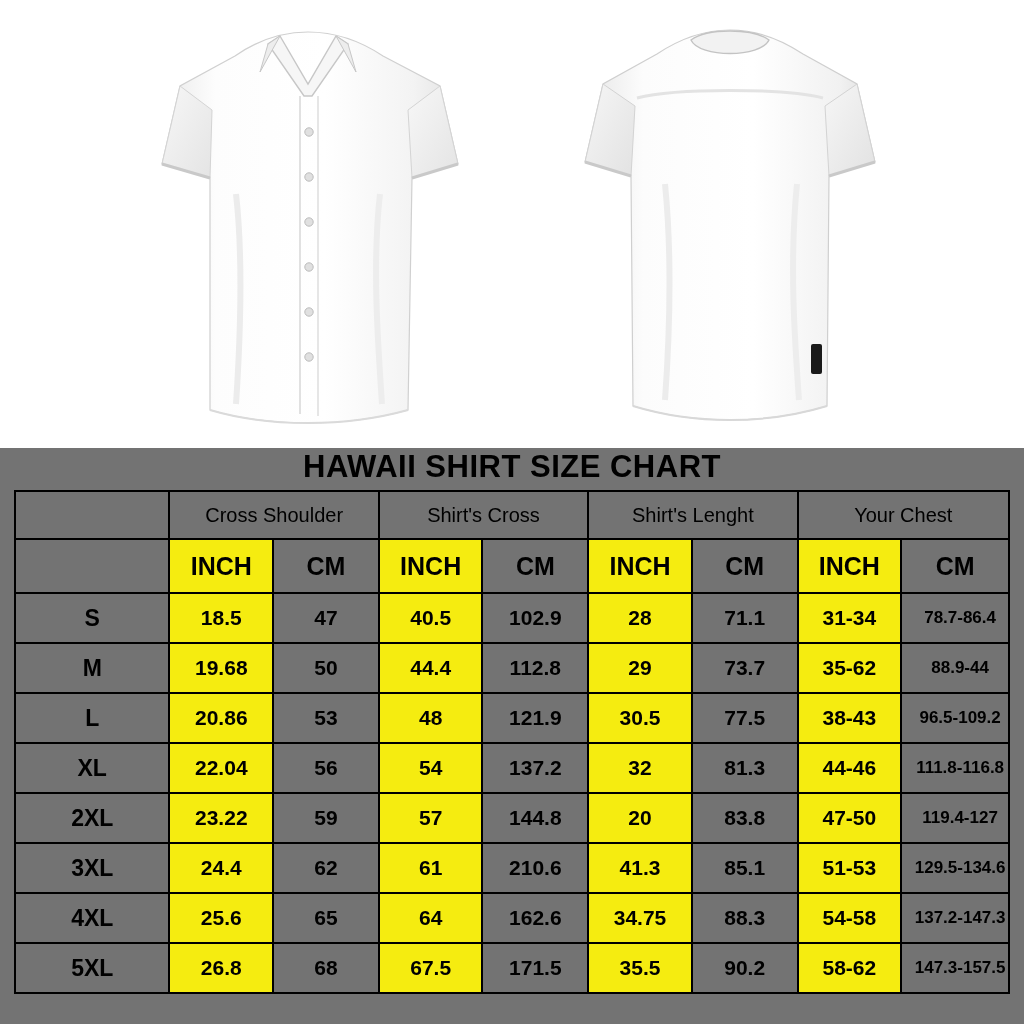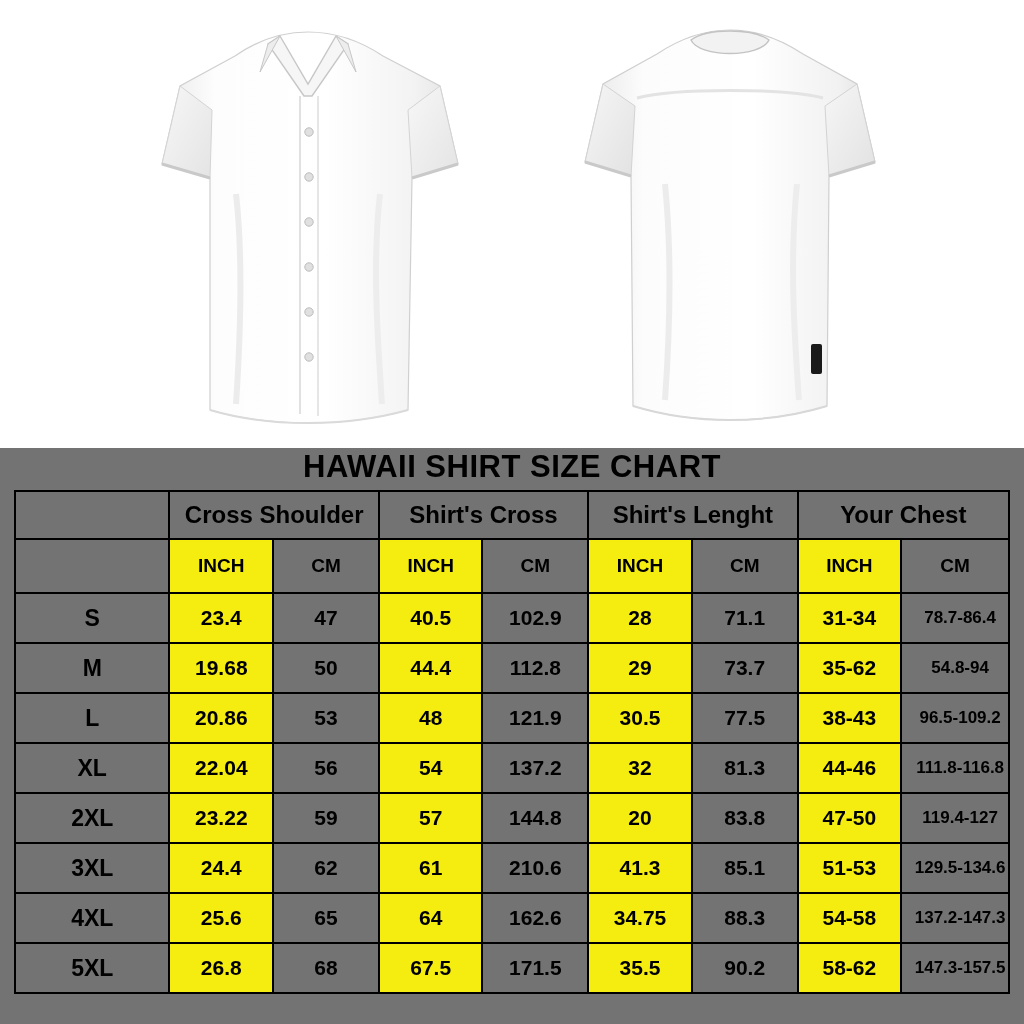--- a/index.html
+++ b/index.html
@@ -71,26 +71,26 @@
   }
   
   col.c-size { width: 152px; }
   col.c-in   { width: 102px; }
   col.c-cm   { width: 104px; }
   col.c-in-l { width: 102px; }
   col.c-cm-l { width: 106px; }
 
   .grp-head {
     height: 48px;
-    font-size: 24px;
-    font-weight: bold;
+    font-size: 20px;
+    font-weight: normal;
   }
   .unit-head {
     height: 54px;
-    font-size: 19px;
+    font-size: 25px;
     font-weight: bold;
   }
   .hl { background: #f5ec10; }
   .size-cell {
     height: 50px;
     font-size: 23px;
     font-weight: bold;
   }
   .val {
     height: 50px;
@@ -226,40 +226,40 @@
           <th class="unit-head hl">INCH</th>
           <th class="unit-head">CM</th>
           <th class="unit-head hl">INCH</th>
           <th class="unit-head">CM</th>
         </tr>
       </thead>
       <tbody>
 
         <tr>
           <td class="size-cell">S</td>
-          <td class="val hl">23.4</td>
+          <td class="val hl">18.5</td>
           <td class="val">47</td>
           <td class="val hl">40.5</td>
           <td class="val">102.9</td>
           <td class="val hl">28</td>
           <td class="val">71.1</td>
           <td class="val hl">31-34</td>
           <td class="val small">78.7-86.4</td>
         </tr>
 
         <tr>
           <td class="size-cell">M</td>
           <td class="val hl">19.68</td>
           <td class="val">50</td>
           <td class="val hl">44.4</td>
           <td class="val">112.8</td>
           <td class="val hl">29</td>
           <td class="val">73.7</td>
           <td class="val hl">35-62</td>
-          <td class="val small">54.8-94</td>
+          <td class="val small">88.9-44</td>
         </tr>
 
         <tr>
           <td class="size-cell">L</td>
           <td class="val hl">20.86</td>
           <td class="val">53</td>
           <td class="val hl">48</td>
           <td class="val">121.9</td>
           <td class="val hl">30.5</td>
           <td class="val">77.5</td>

